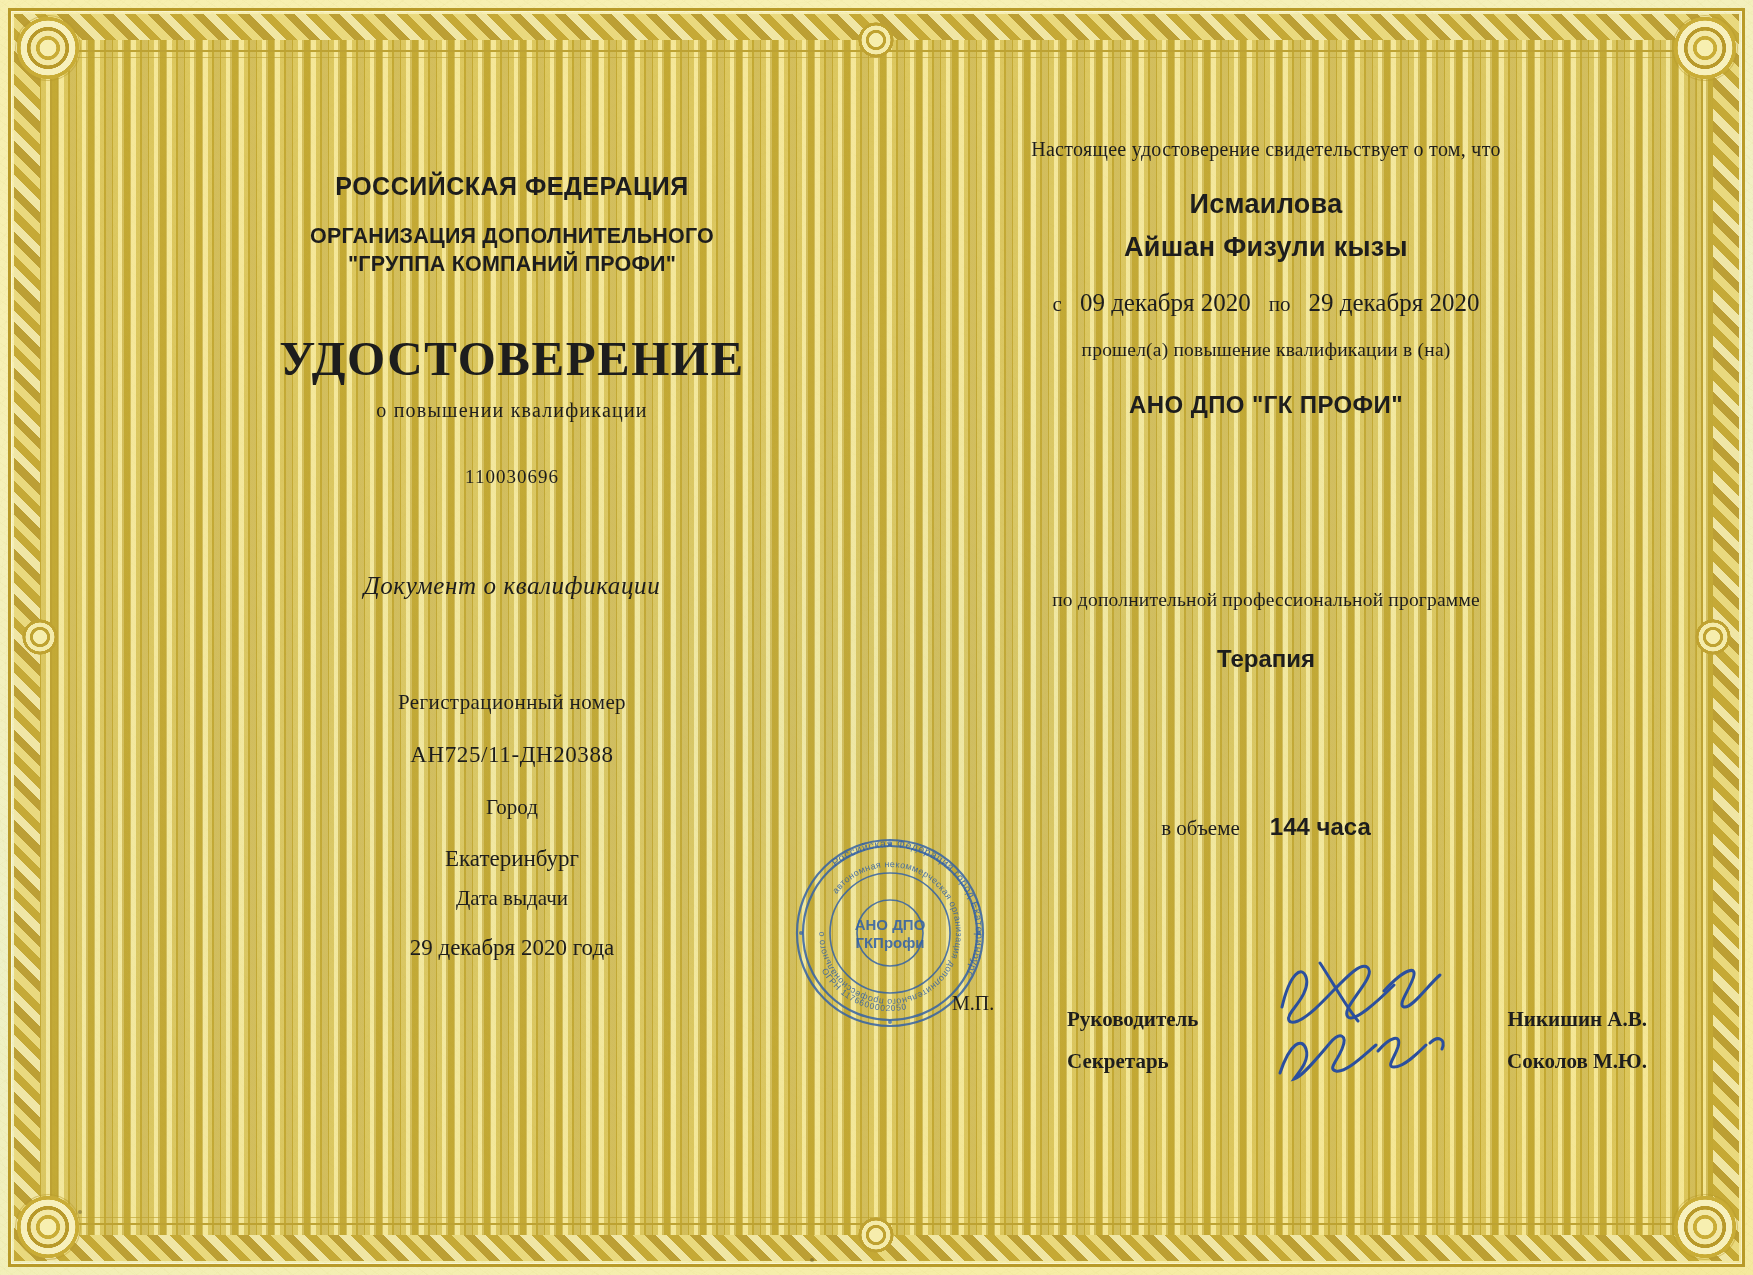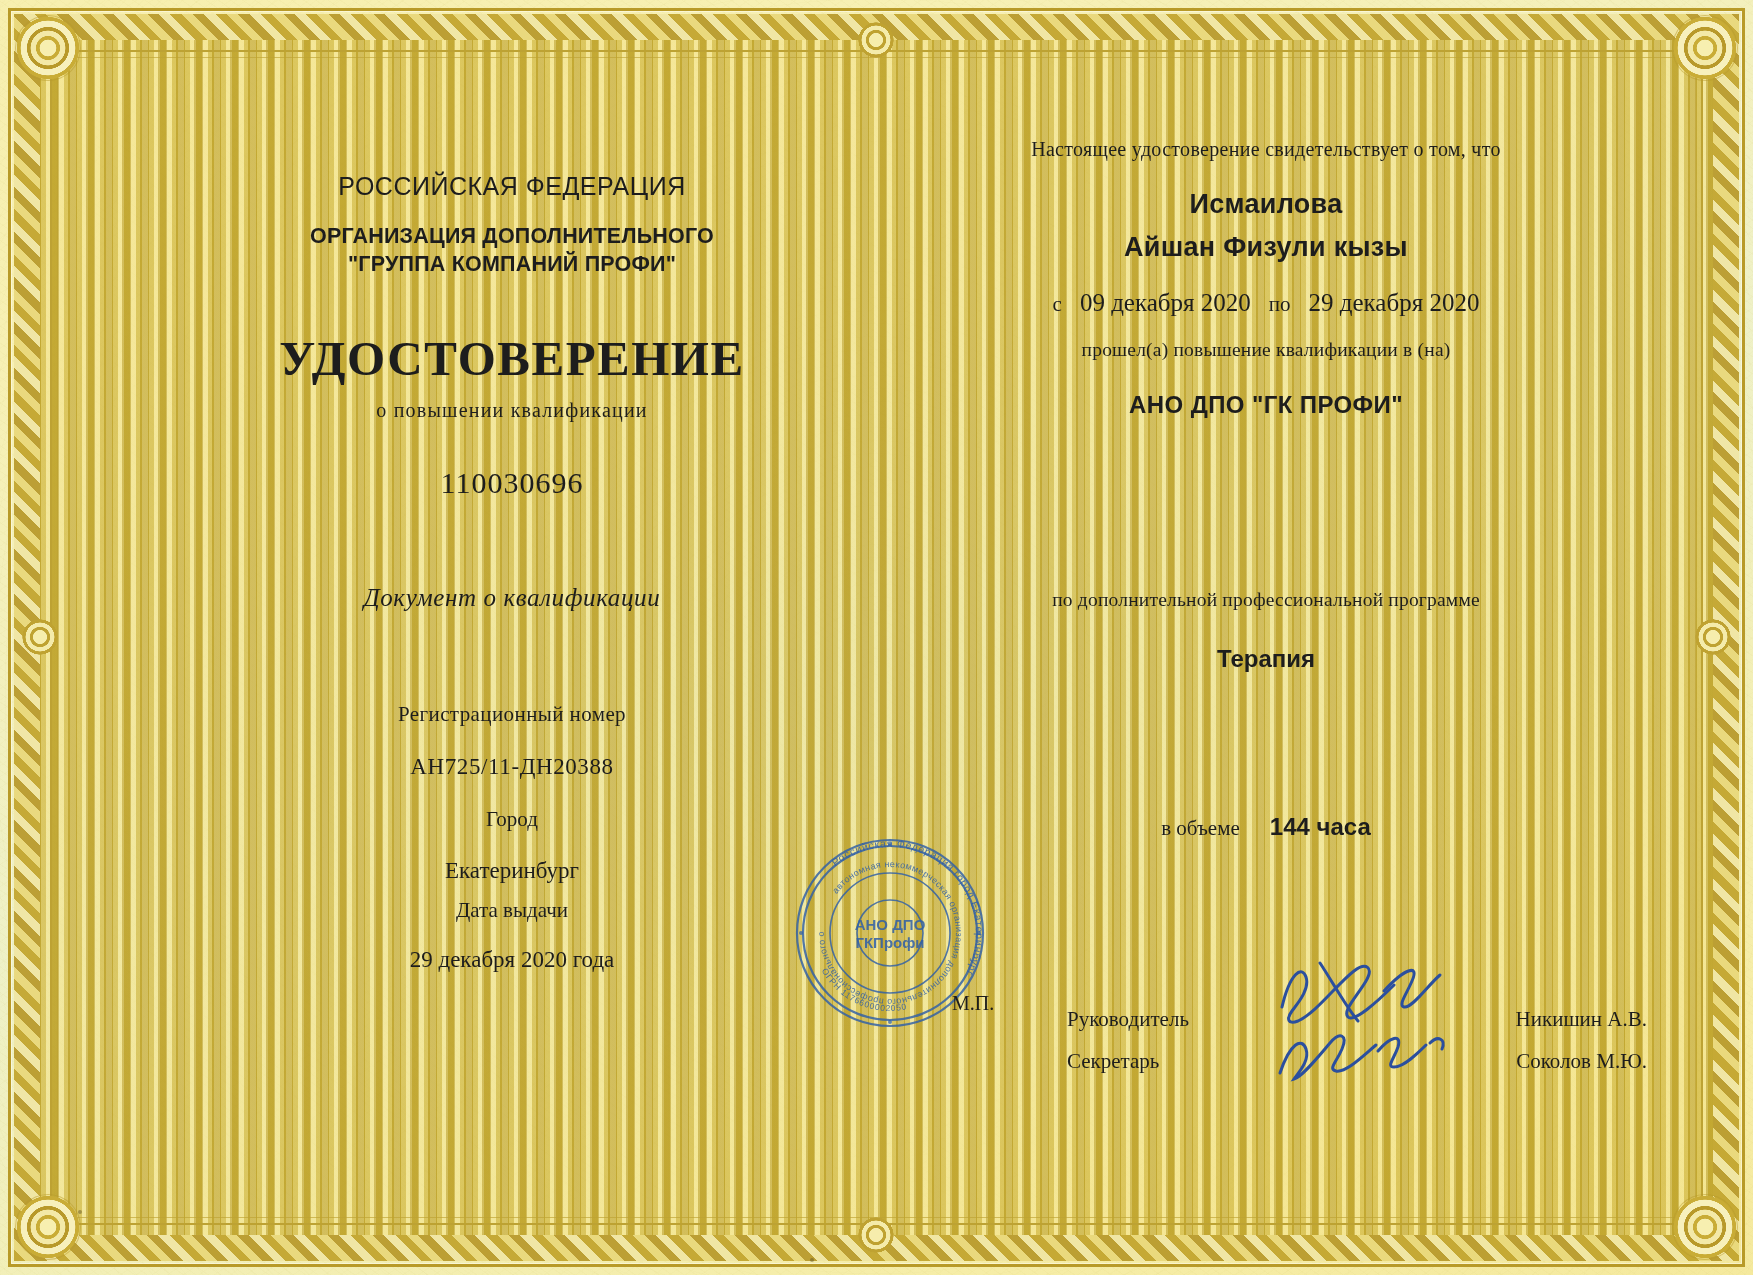--- a/index.html
+++ b/index.html
@@ -105,21 +105,21 @@
   .left-col {
     position: absolute;
     left: 140px;
     top: 110px;
     width: 620px;
     text-align: center;
     color: #1d1d1d;
   }
   .country {
     font-family: "Liberation Sans", sans-serif;
-    font-weight: normal;
+    font-weight: bold;
     font-size: 25px;
     letter-spacing: .5px;
     margin-bottom: 22px;
   }
   .org {
     font-family: "Liberation Sans", sans-serif;
     font-weight: bold;
     font-size: 21.5px;
     line-height: 1.28;
     letter-spacing: .2px;
@@ -132,21 +132,21 @@
     letter-spacing: 1.5px;
     margin-top: 52px;
   }
   .doc-sub {
     font-family: "Liberation Serif", serif;
     font-size: 20px;
     letter-spacing: 1.2px;
     margin-top: 12px;
   }
   .blank-number {
-    font-size: 30px;
+    font-size: 19px;
     letter-spacing: 1px;
     margin-top: 44px;
   }
   .qual-doc {
     font-family: "Liberation Serif", serif;
     font-style: italic;
     font-size: 25px;
     letter-spacing: .6px;
     margin-top: 84px;
   }
@@ -252,20 +252,21 @@
     text-align: center;
   }
 
   
   .sign-block {
     position: absolute;
     left: 1005px;
     top: 945px;
     width: 580px;
     color: #1d1d1d;
+    font-weight: bold;
   }
   .sign-row {
     position: relative;
     height: 42px;
     font-size: 21px;
   }
   .sign-role { position: absolute; left: 0; top: 0; }
   .sign-person { position: absolute; right: 0; top: 0; font-size: 21px; }
   .signature-ink {
     position: absolute;

